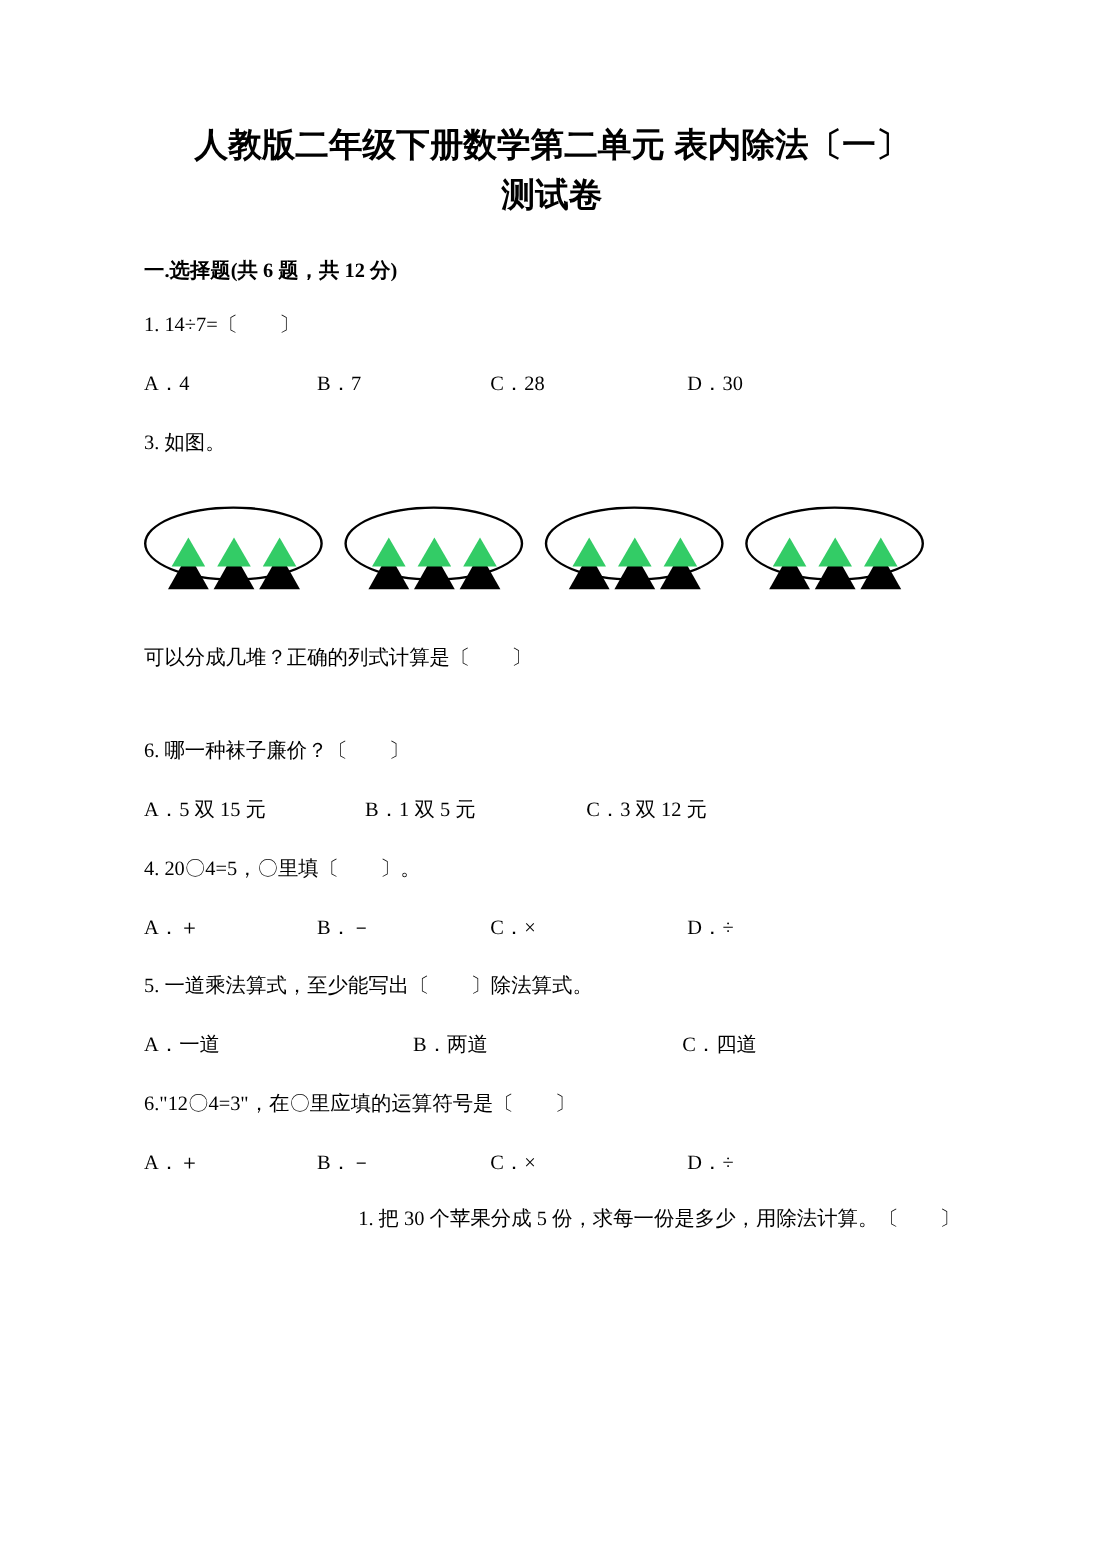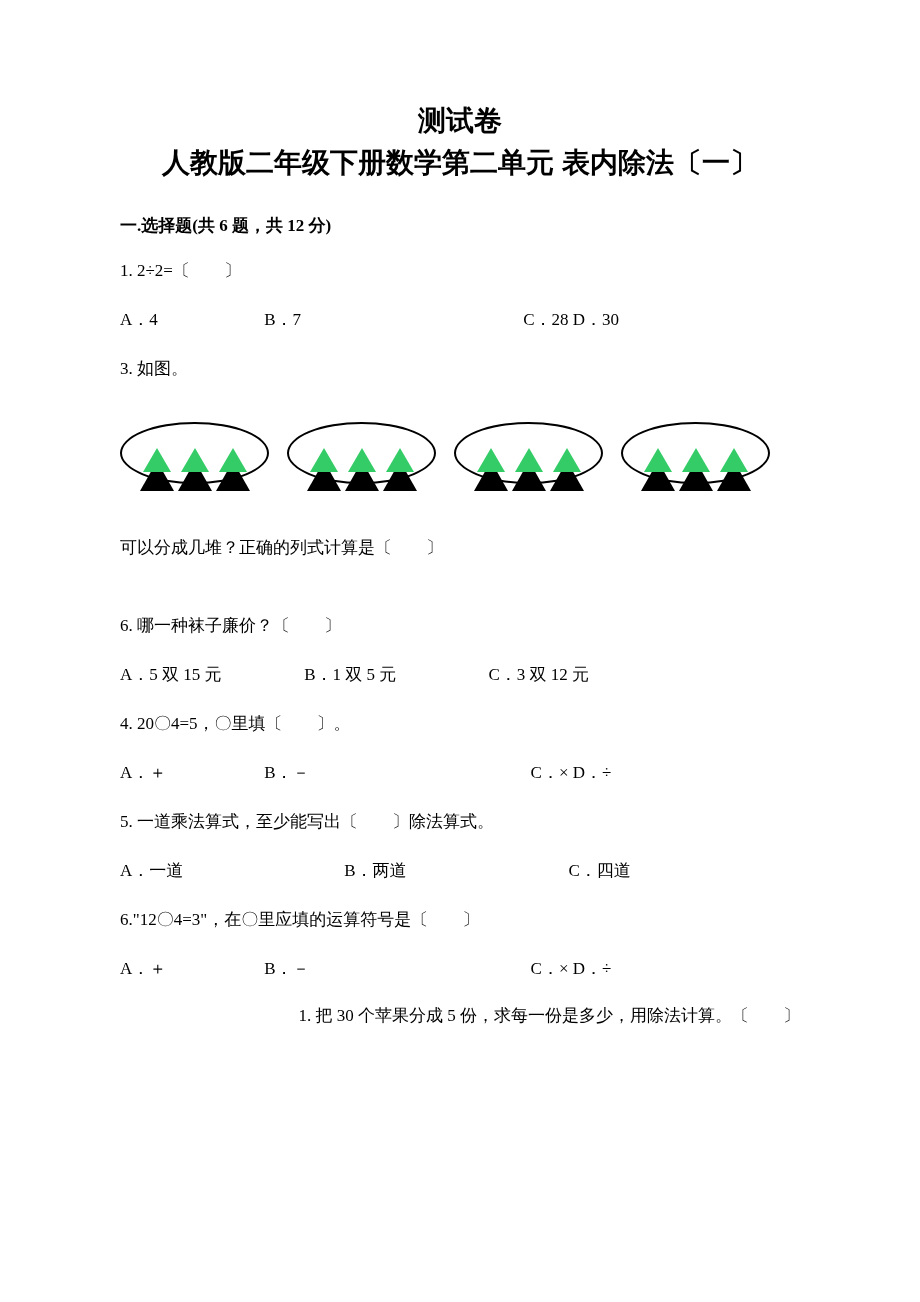--- a/index.html
+++ b/index.html
@@ -34,21 +34,21 @@
     }
     .options {
       font-size: 17px;
       margin-bottom: 24px;
     }
     .options span {
       display: inline-block;
     }
     .opt-4-a { width: 140px; }
     .opt-4-b { width: 140px; }
-    .opt-4-c { width: 160px; text-align: right; }
+    .opt-4-c { width: 160px; }
     .opt-4-d { width: 120px; }
     .opt-3-a { width: 180px; }
     .opt-3-b { width: 180px; }
     .opt-3-c { width: 180px; }
     .opt-3-wide-a { width: 220px; }
     .opt-3-wide-b { width: 220px; }
     .opt-3-wide-c { width: 180px; }
     .opt-2-a { width: 250px; }
     .opt-2-b { width: 200px; }
     .image-block {
@@ -97,27 +97,27 @@
       font-size: 17px;
     }
     .gap-above { margin-top: 50px; }
   </style>
 </head>
 <body>
 
 <div class="page">
 
   <div class="title">
+    <div>人教版二年级下册数学第二单元 表内除法〔一〕</div>
     <div>测试卷</div>
-    <div>人教版二年级下册数学第二单元 表内除法〔一〕</div>
   </div>
 
   <div class="section-header">一.选择题(共 6 题，共 12 分)</div>
 
-  <div class="question">1. 2÷2=〔　　〕</div>
+  <div class="question">1. 14÷7=〔　　〕</div>
   <div class="options">
     <span class="opt-4-a">A．4</span>
     <span class="opt-4-b">B．7</span>
     <span class="opt-4-c">C．28</span>
     <span class="opt-4-d">D．30</span>
   </div>
 
   <div class="question">3. 如图。</div>
 
   <div class="image-block">

